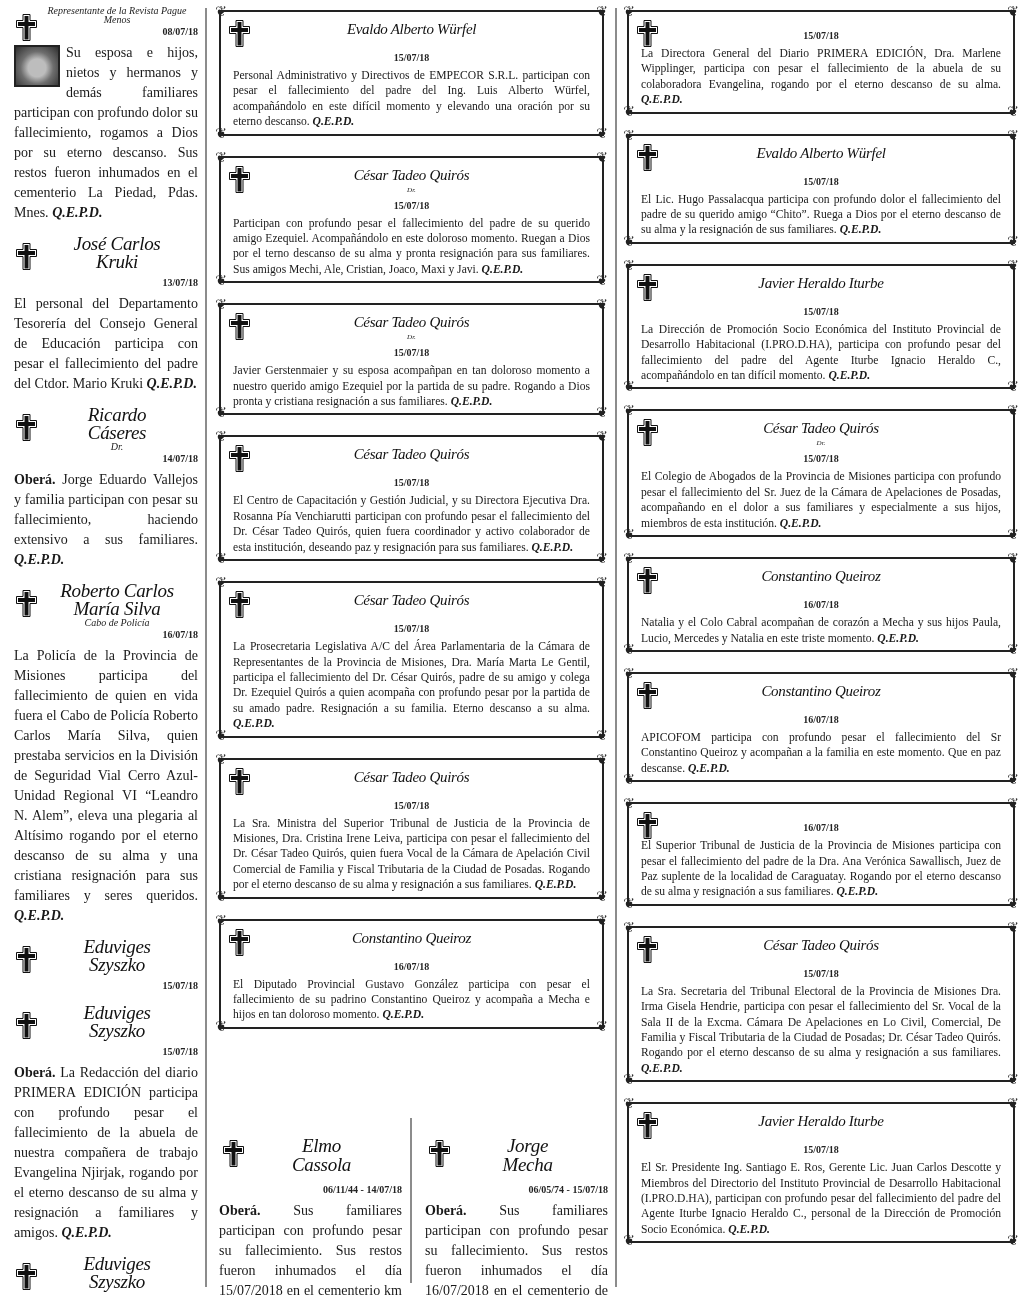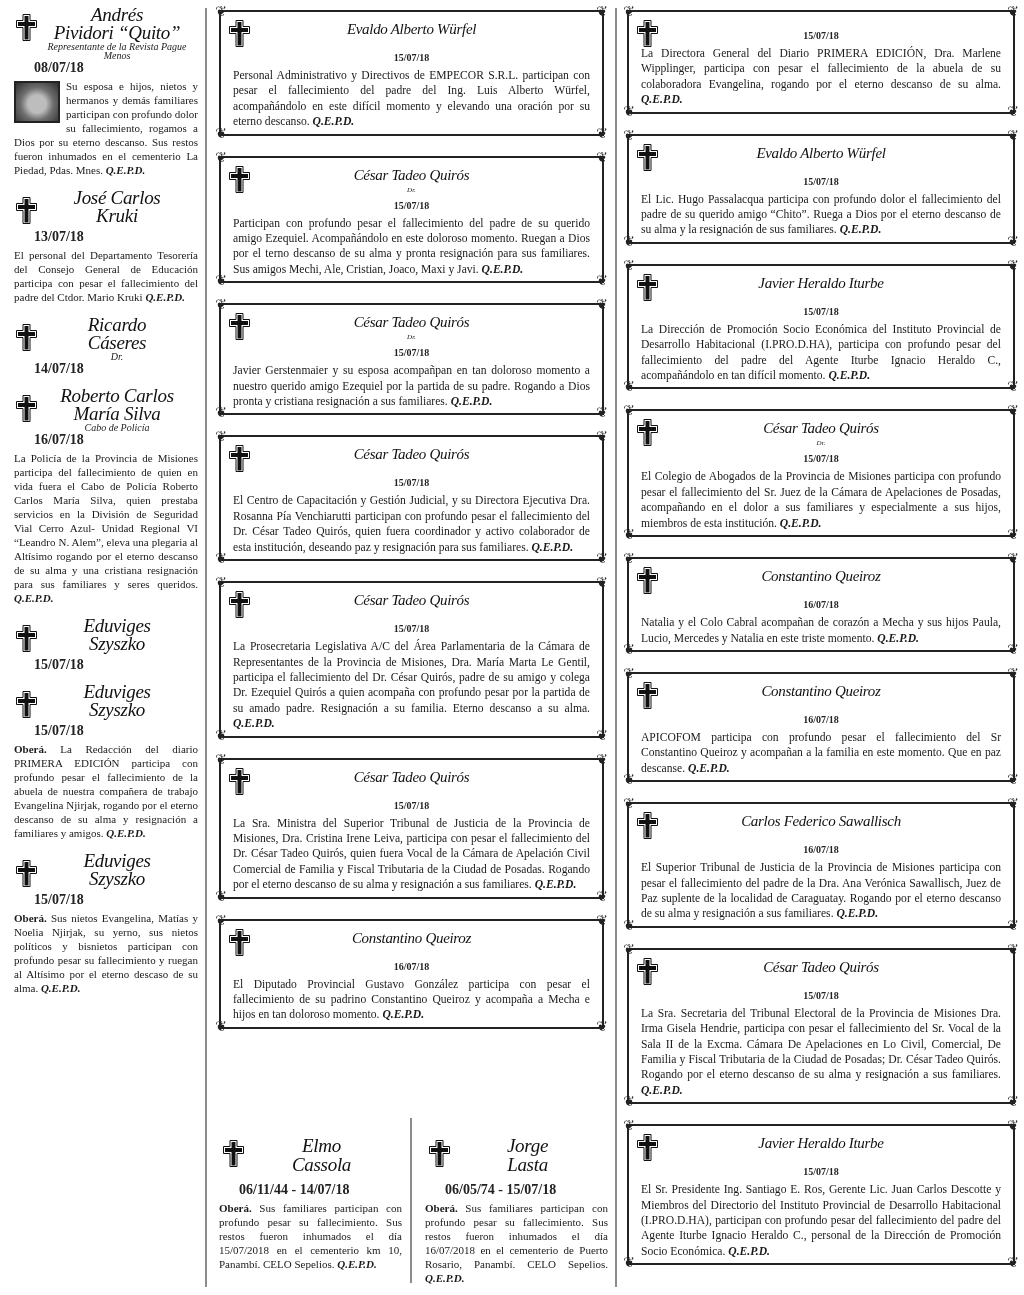--- a/index.html
+++ b/index.html
@@ -14,23 +14,23 @@
   .vrule.r2 { left: 615px; }
   .vrule.r3 { left: 410px; top: 1118px; bottom: 12px; }
 
   
   .col-left { position: absolute; left: 14px; top: 6px; width: 184px; }
   .lentry { margin-bottom: 12px; }
   .lhead { display: flex; align-items: flex-start; position: relative; }
   .lhead .cross { position: absolute; left: 2px; top: 8px; }
   .lname { width: 100%; text-align: center; font-style: italic; font-size: 19px; line-height: 18px; padding-left: 22px; color: #111; letter-spacing: -0.3px; }
   .lsub { text-align: center; font-style: italic; font-size: 10px; line-height: 9px; padding-left: 22px; color: #222; }
-  .ldate { text-align: left; font-weight: bold; font-size: 14px; line-height: 12px; margin: 6px 0 5px; padding-left: 20px; color: #222; }
+  .ldate { text-align: right; font-weight: bold; font-size: 10px; line-height: 12px; margin: 6px 0 5px; padding-left: 20px; color: #222; }
   .ldate.tight { margin-top: 2px; }
-  .lbody { font-size: 11px; line-height: 14px; text-align: justify; hyphens: auto; color: #1a1a1a; }
+  .lbody { font-size: 14px; line-height: 20px; text-align: justify; hyphens: auto; color: #1a1a1a; }
   .lbody b.town { font-weight: bold; }
   .qepd { font-weight: bold; font-style: italic; }
   .photo { float: left; width: 46px; height: 42px; margin: 2px 6px 2px 0; border: 2px solid #222;
            background: radial-gradient(ellipse at 50% 55%, #bdbdbd 0 30%, #6e6e6e 55%, #2e2e2e 100%); }
 
   
   .col-mid { position: absolute; left: 219px; top: 10px; width: 385px; }
   .col-right { position: absolute; left: 627px; top: 10px; width: 388px; }
   .box { position: relative; border: 2px solid #222; padding: 6px 12px 4px 12px; margin-bottom: 20px; background: #fff; }
   .box .orn { position: absolute; width: 14px; height: 14px; color: #222; font-size: 14px; line-height: 14px; text-align: center; }
@@ -68,21 +68,20 @@
   <div class="col-left" id="col-left">
       <div class="lentry">
     <div class="lhead">
           <span class="cross">
             <svg width="21" height="27" viewBox="0 0 21 27">
               <path d="M7 0.5h7v6h6.5v7H14v13H7v-13H0.5v-7H7z" fill="#fff" stroke="#111" stroke-width="1"></path>
               <path d="M8.5 2h4v6h6.5v4H12.5v13.5h-4V12H2V8h6.5z" fill="#111"></path>
             </svg>
           </span>
       <div style="width:100%">
-        <div class="lname"><span>Andrés</span><br><span>Pividori “Quito”</span></div>
         <div class="lsub">Representante de la Revista Pague Menos</div>
       </div>
     </div>
     <div class="ldate tight">08/07/18</div>
     <div class="lbody">
       <span class="photo"></span>
       
       <span>Su esposa e hijos, nietos y hermanos y demás familiares participan con profundo dolor su fallecimiento, rogamos a Dios por su eterno descanso. Sus restos fueron inhumados en el cementerio La Piedad, Pdas. Mnes.</span>
       <span class="qepd">Q.E.P.D.</span>
     </div>
@@ -115,20 +114,26 @@
               <path d="M7 0.5h7v6h6.5v7H14v13H7v-13H0.5v-7H7z" fill="#fff" stroke="#111" stroke-width="1"></path>
               <path d="M8.5 2h4v6h6.5v4H12.5v13.5h-4V12H2V8h6.5z" fill="#111"></path>
             </svg>
           </span>
       <div style="width:100%">
         <div class="lname"><span>Ricardo</span><br><span>Cáseres</span></div>
         <div class="lsub">Dr.</div>
       </div>
     </div>
     <div class="ldate tight">14/07/18</div>
+    <div class="lbody">
+      
+      <b class="town">Oberá.</b> 
+      <span>Jorge Eduardo Vallejos y familia participan con pesar su fallecimiento, haciendo extensivo a sus familiares.</span>
+      <span class="qepd">Q.E.P.D.</span>
+    </div>
   </div>
       <div class="lentry">
     <div class="lhead">
           <span class="cross">
             <svg width="21" height="27" viewBox="0 0 21 27">
               <path d="M7 0.5h7v6h6.5v7H14v13H7v-13H0.5v-7H7z" fill="#fff" stroke="#111" stroke-width="1"></path>
               <path d="M8.5 2h4v6h6.5v4H12.5v13.5h-4V12H2V8h6.5z" fill="#111"></path>
             </svg>
           </span>
       <div style="width:100%">
@@ -359,21 +364,21 @@
   </div>
       <div class="small b">
     <div class="lhead">
           <span class="cross">
             <svg width="21" height="27" viewBox="0 0 21 27">
               <path d="M7 0.5h7v6h6.5v7H14v13H7v-13H0.5v-7H7z" fill="#fff" stroke="#111" stroke-width="1"></path>
               <path d="M8.5 2h4v6h6.5v4H12.5v13.5h-4V12H2V8h6.5z" fill="#111"></path>
             </svg>
           </span>
       <div style="width:100%">
-        <div class="lname"><span>Jorge</span><br><span>Lasta</span></div>
+        <div class="lname"><span>Jorge</span><br><span>Mecha</span></div>
       </div>
     </div>
     <div class="ldate">06/05/74 - 15/07/18</div>
     <div class="lbody">
       <b class="town">Oberá.</b>
       <span>Sus familiares participan con profundo pesar su fallecimiento. Sus restos fueron inhumados el día 16/07/2018 en el cementerio de Puerto Rosario, Panambí. CELO Sepelios.</span>
       <span class="qepd">Q.E.P.D.</span>
     </div>
   </div>
     </div>
@@ -495,21 +500,20 @@
       <span class="orn tl">❦</span>
         <span class="orn tr">❦</span>
         <span class="orn bl">❦</span>
         <span class="orn br">❦</span>
         <span class="cross">
           <svg width="21" height="27" viewBox="0 0 21 27">
             <path d="M7 0.5h7v6h6.5v7H14v13H7v-13H0.5v-7H7z" fill="#fff" stroke="#111" stroke-width="1"></path>
             <path d="M8.5 2h4v6h6.5v4H12.5v13.5h-4V12H2V8h6.5z" fill="#111"></path>
           </svg>
         </span>
-      <div class="bname">Carlos Federico Sawallisch</div>
 
       <div class="bdate nosub">16/07/18</div>
       <div class="bbody">
         <span>El Superior Tribunal de Justicia de la Provincia de Misiones participa con pesar el fallecimiento del padre de la Dra. Ana Verónica Sawallisch, Juez de Paz suplente de la localidad de Caraguatay. Rogando por el eterno descanso de su alma y resignación a sus familiares.</span>
         <span class="qepd">Q.E.P.D.</span>
       </div>
     </div>
       <div class="box">
       <span class="orn tl">❦</span>
         <span class="orn tr">❦</span>

